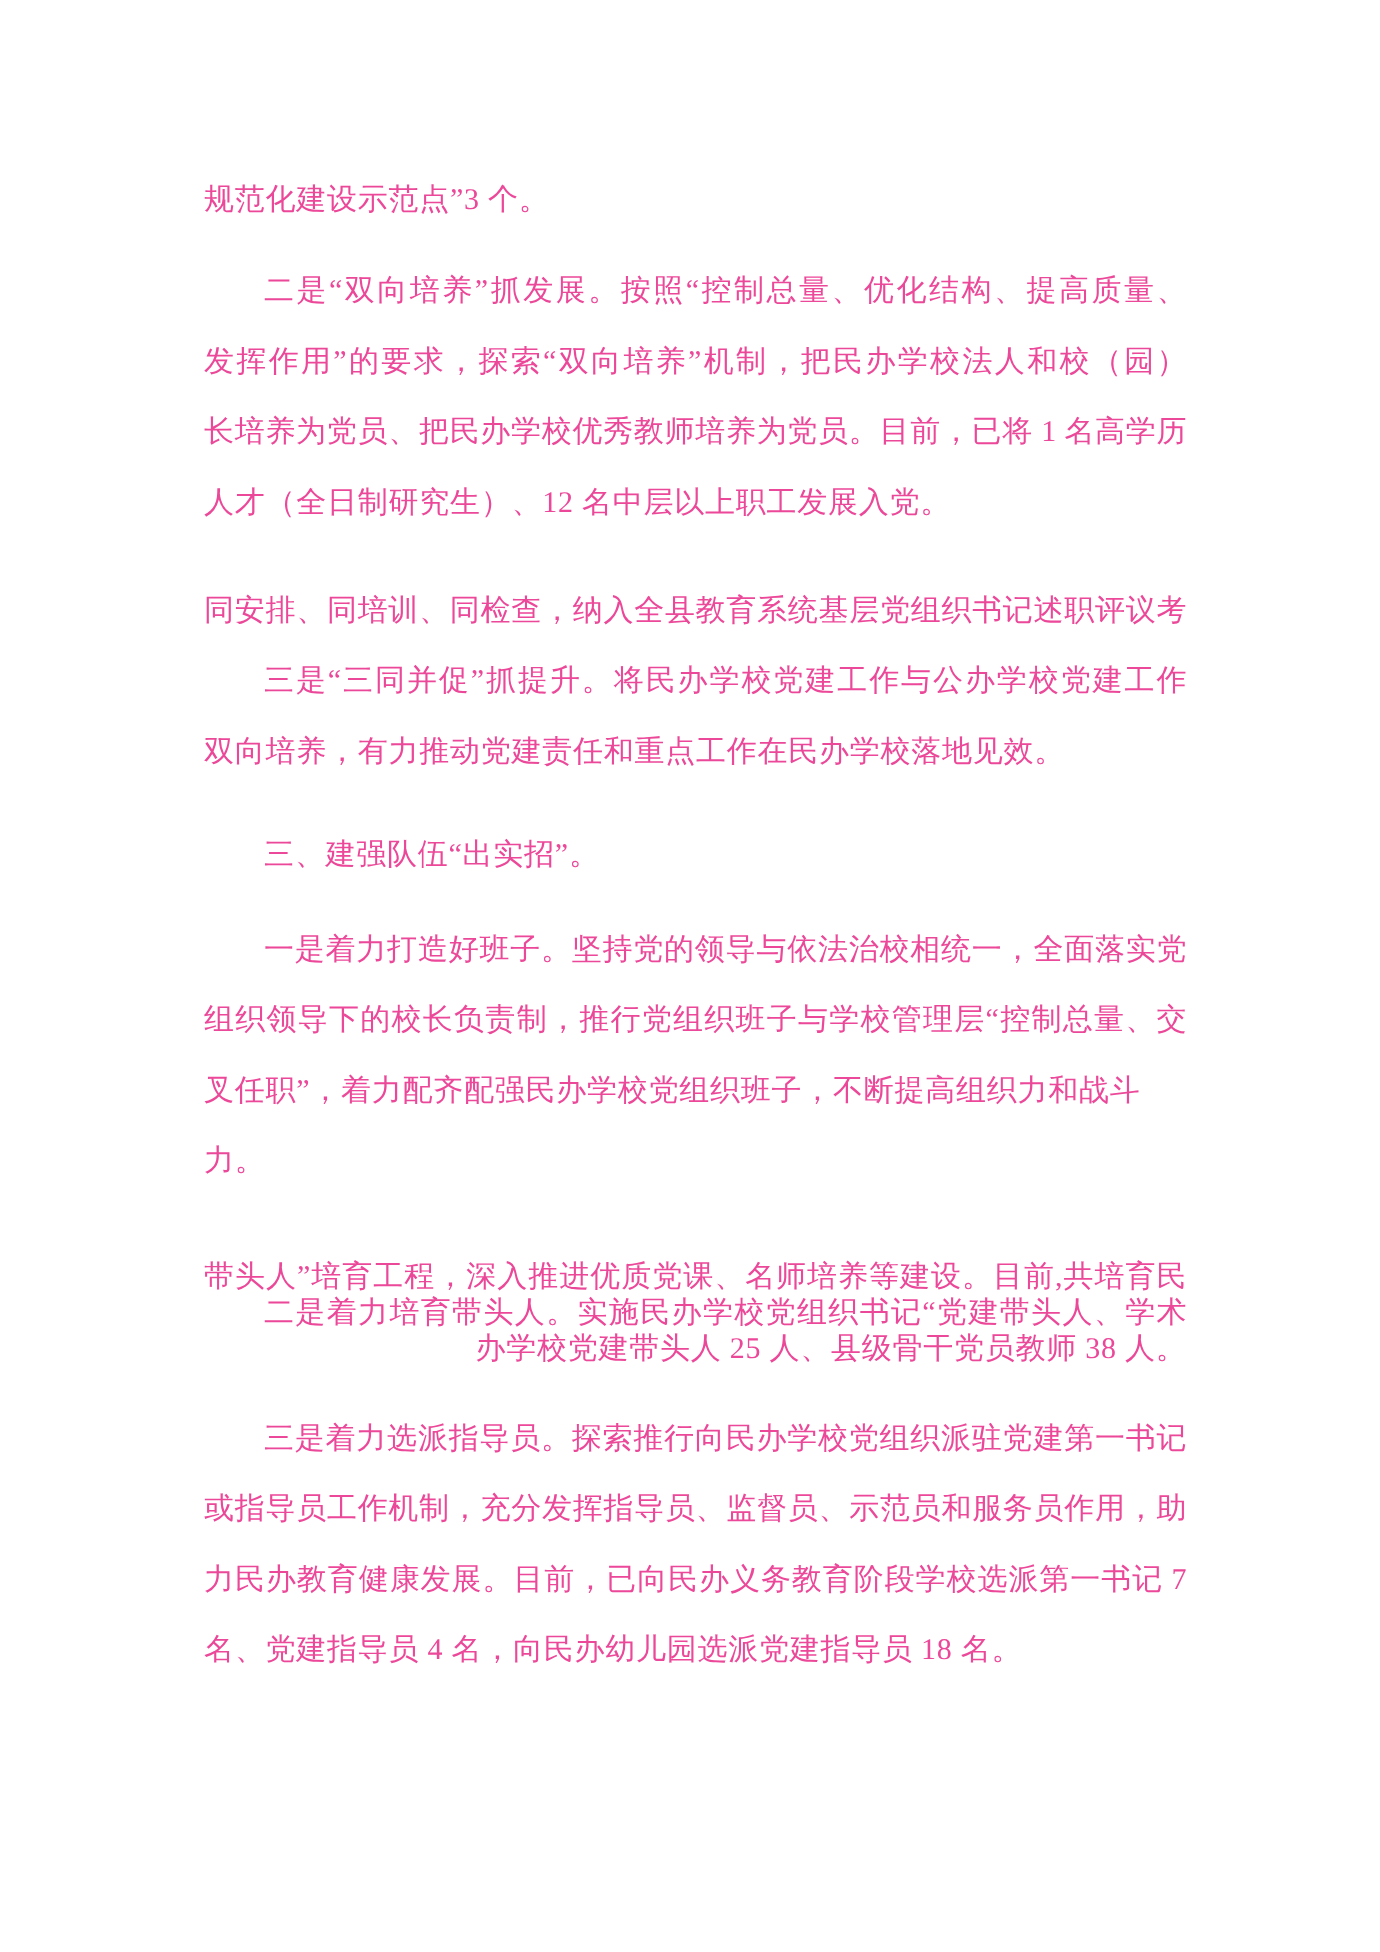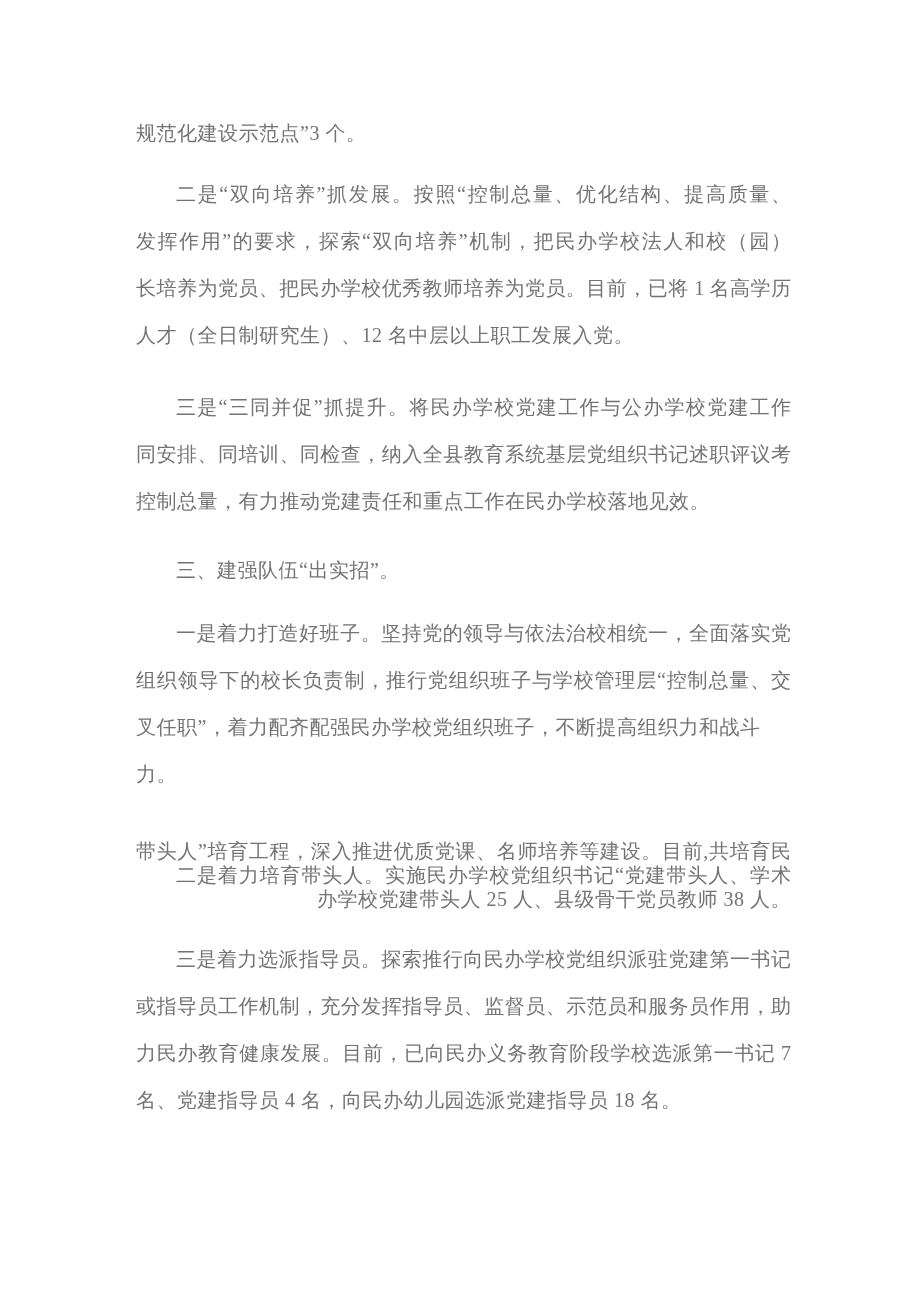--- a/index.html
+++ b/index.html
@@ -19,21 +19,21 @@
   .doc {
     padding: 110px 129px 0 136px; 
   }
   .block {
     margin: 0;
   }
   .line {
     font-size: 20px;
     line-height: 47px;
     white-space: normal;
-    color: #737373;
+    color: #ec4899;
   }
   
   .jl {
     text-align: justify;
     text-align-last: justify;
     text-justify: inter-character;
   }
   
   .ll {
     text-align: left;
@@ -67,23 +67,23 @@
     </div>
 
     <div class="block b1">
       <div class="line jl ind">二是“双向培养”抓发展。按照“控制总量、优化结构、提高质量、</div>
       <div class="line jl">发挥作用”的要求，探索“双向培养”机制，把民办学校法人和校（园）</div>
       <div class="line jl">长培养为党员、把民办学校优秀教师培养为党员。目前，已将 1 名高学历</div>
       <div class="line ll">人才（全日制研究生）、12 名中层以上职工发展入党。</div>
     </div>
 
     <div class="block b2">
+      <div class="line jl">同安排、同培训、同检查，纳入全县教育系统基层党组织书记述职评议考</div>
       <div class="line jl ind">三是“三同并促”抓提升。将民办学校党建工作与公办学校党建工作</div>
-      <div class="line jl">同安排、同培训、同检查，纳入全县教育系统基层党组织书记述职评议考</div>
-      <div class="line ll">控制总量，有力推动党建责任和重点工作在民办学校落地见效。</div>
+      <div class="line ll">双向培养，有力推动党建责任和重点工作在民办学校落地见效。</div>
     </div>
 
     <div class="block b3">
       <div class="line ll ind">三、建强队伍“出实招”。</div>
     </div>
 
     <div class="block b4">
       <div class="line jl ind">一是着力打造好班子。坚持党的领导与依法治校相统一，全面落实党</div>
       <div class="line jl">组织领导下的校长负责制，推行党组织班子与学校管理层“控制总量、交</div>
       <div class="line ll">叉任职”，着力配齐配强民办学校党组织班子，不断提高组织力和战斗力。</div>

